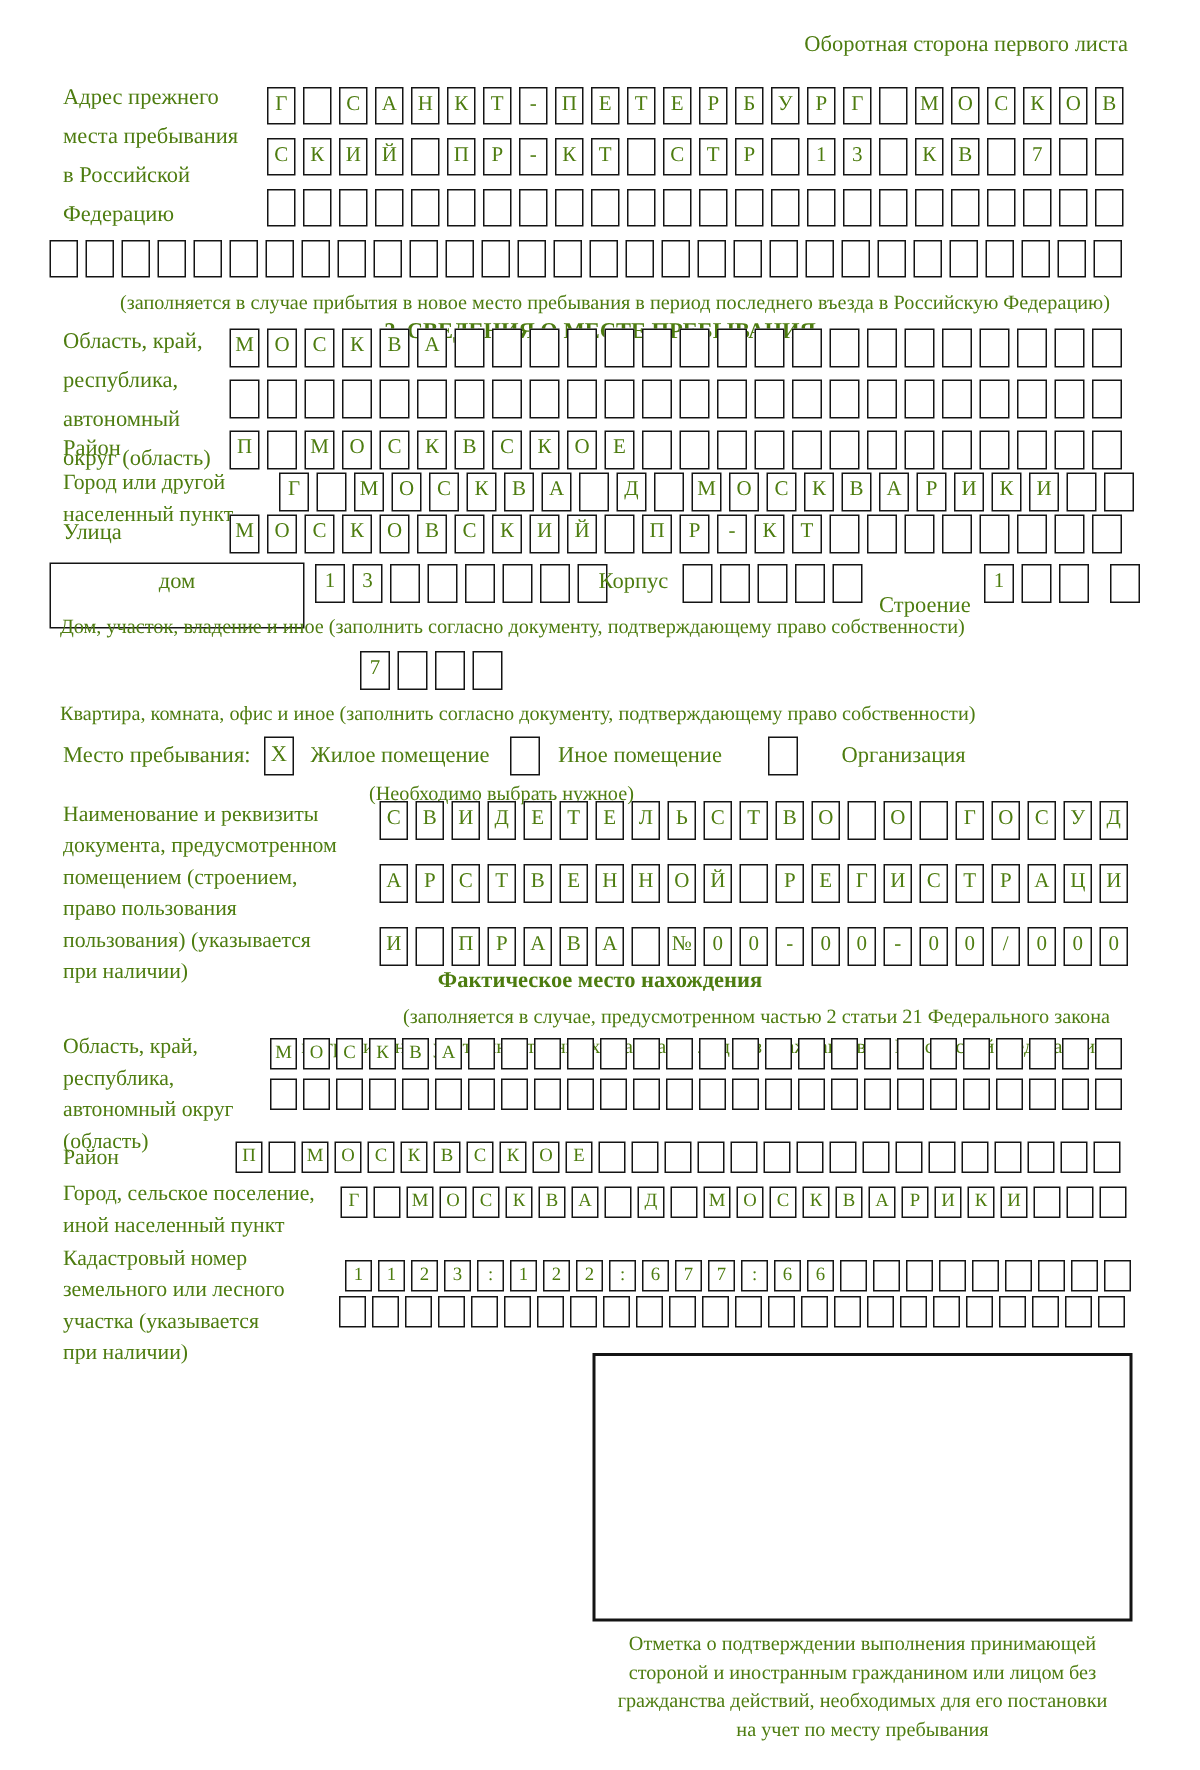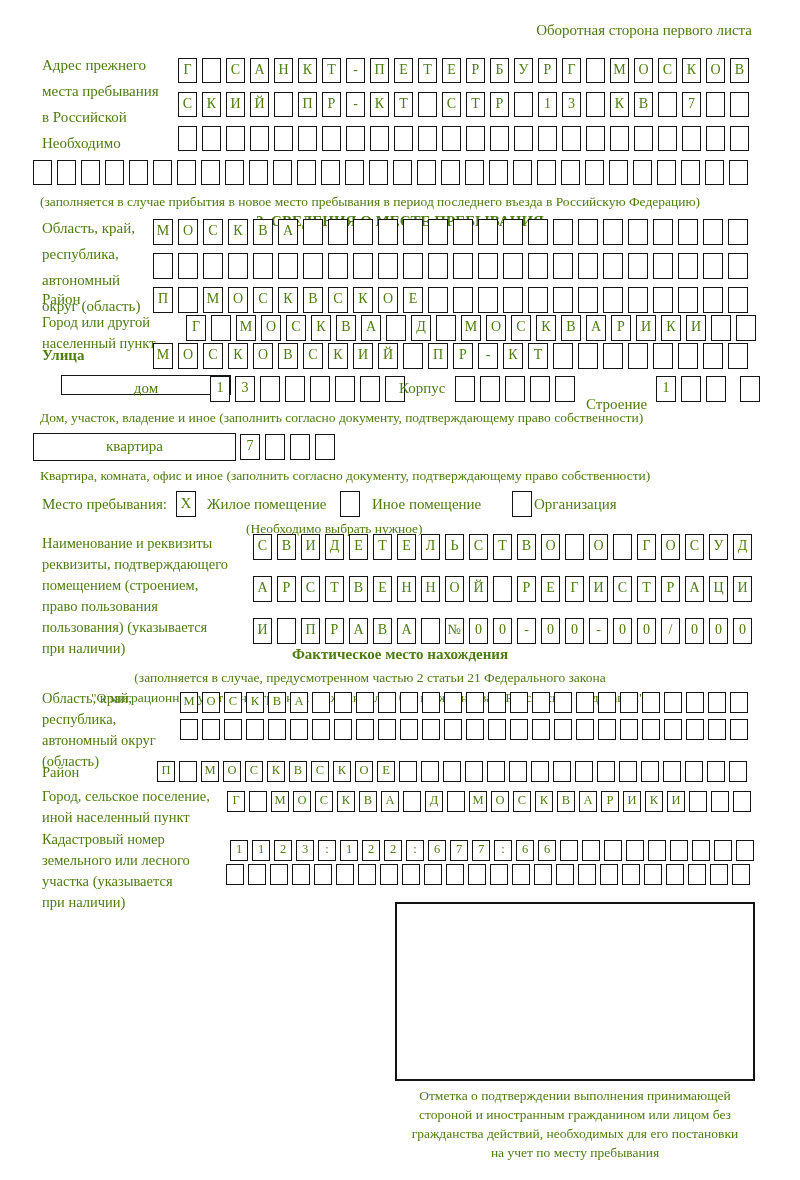--- a/index.html
+++ b/index.html
@@ -2,21 +2,21 @@
 <html><head>
 <meta charset="utf-8">
 <style>
   html,body{margin:0;padding:0;background:#e8e8e8;}
   .page{
     position:relative;width:800px;height:1180px;margin:0 auto;background:#ffffff;
     font-family:"Liberation Serif","DejaVu Serif",serif;color:#4d7c0f;overflow:hidden;
   }
   .abs{position:absolute;white-space:nowrap;}
   .hdr{position:absolute;top:22px;right:48px;font-size:15px;}
-  .cap-center{position:absolute;left:0;width:740px;text-align:center;font-size:13.5px;}
+  .cap-center{position:absolute;left:0;width:740px;text-align:right;font-size:13.5px;}
   .title-center{position:absolute;left:0;width:800px;text-align:center;font-size:15px;font-weight:bold;}
   .lbl{position:absolute;font-size:15px;}
   .lbl-sm{position:absolute;font-size:14.5px;}
   .lines25 div{line-height:26px;}
   .lines21 div{line-height:21px;}
   .note-left{position:absolute;font-size:13.5px;}
   .row{position:absolute;white-space:nowrap;font-weight:normal;}
   .cell{
     display:inline-block;box-sizing:border-box;border:1.6px solid #141414;background:#fff;
     text-align:center;vertical-align:top;overflow:hidden;font-family:"Liberation Serif",serif;
@@ -42,21 +42,21 @@
 <body>
 
 <div class="page">
 
   <div class="hdr">Оборотная сторона первого листа</div>
 
   <div class="lbl lines25" style="left:42px;top:52px;">
       <div>Адрес прежнего</div>
       <div>места пребывания</div>
       <div>в Российской</div>
-      <div>Необходимо</div>
+      <div>Федерацию</div>
     </div>
   <div class="row s1" style="left:178px;top:58px;"><span class="cell">Г</span><span class="cell"></span><span class="cell">С</span><span class="cell">А</span><span class="cell">Н</span><span class="cell">К</span><span class="cell">Т</span><span class="cell">-</span><span class="cell">П</span><span class="cell">Е</span><span class="cell">Т</span><span class="cell">Е</span><span class="cell">Р</span><span class="cell">Б</span><span class="cell">У</span><span class="cell">Р</span><span class="cell">Г</span><span class="cell"></span><span class="cell">М</span><span class="cell">О</span><span class="cell">С</span><span class="cell">К</span><span class="cell">О</span><span class="cell">В</span></div>
   <div class="row s1" style="left:178px;top:92px;"><span class="cell">С</span><span class="cell">К</span><span class="cell">И</span><span class="cell">Й</span><span class="cell"></span><span class="cell">П</span><span class="cell">Р</span><span class="cell">-</span><span class="cell">К</span><span class="cell">Т</span><span class="cell"></span><span class="cell">С</span><span class="cell">Т</span><span class="cell">Р</span><span class="cell"></span><span class="cell">1</span><span class="cell">3</span><span class="cell"></span><span class="cell">К</span><span class="cell">В</span><span class="cell"></span><span class="cell">7</span><span class="cell"></span><span class="cell"></span></div>
   <div class="row s1" style="left:178px;top:126px;"><span class="cell"></span><span class="cell"></span><span class="cell"></span><span class="cell"></span><span class="cell"></span><span class="cell"></span><span class="cell"></span><span class="cell"></span><span class="cell"></span><span class="cell"></span><span class="cell"></span><span class="cell"></span><span class="cell"></span><span class="cell"></span><span class="cell"></span><span class="cell"></span><span class="cell"></span><span class="cell"></span><span class="cell"></span><span class="cell"></span><span class="cell"></span><span class="cell"></span><span class="cell"></span><span class="cell"></span></div>
   <div class="row s1" style="left:33px;top:160px;"><span class="cell"></span><span class="cell"></span><span class="cell"></span><span class="cell"></span><span class="cell"></span><span class="cell"></span><span class="cell"></span><span class="cell"></span><span class="cell"></span><span class="cell"></span><span class="cell"></span><span class="cell"></span><span class="cell"></span><span class="cell"></span><span class="cell"></span><span class="cell"></span><span class="cell"></span><span class="cell"></span><span class="cell"></span><span class="cell"></span><span class="cell"></span><span class="cell"></span><span class="cell"></span><span class="cell"></span><span class="cell"></span><span class="cell"></span><span class="cell"></span><span class="cell"></span><span class="cell"></span><span class="cell"></span></div>
   <div class="cap-center" style="top:194px;">(заполняется в случае прибытия в новое место пребывания в период последнего въезда в Российскую Федерацию)</div>
 
   <div class="title-center" style="top:213px;">2. СВЕДЕНИЯ О МЕСТЕ ПРЕБЫВАНИЯ</div>
 
   <div class="lbl lines25" style="left:42px;top:215px;">
@@ -70,47 +70,46 @@
 
   <div class="lbl" style="left:42px;top:291px;">Район</div>
   <div class="row s2" style="left:153px;top:287px;"><span class="cell">П</span><span class="cell"></span><span class="cell">М</span><span class="cell">О</span><span class="cell">С</span><span class="cell">К</span><span class="cell">В</span><span class="cell">С</span><span class="cell">К</span><span class="cell">О</span><span class="cell">Е</span><span class="cell"></span><span class="cell"></span><span class="cell"></span><span class="cell"></span><span class="cell"></span><span class="cell"></span><span class="cell"></span><span class="cell"></span><span class="cell"></span><span class="cell"></span><span class="cell"></span><span class="cell"></span><span class="cell"></span></div>
 
   <div class="lbl lines21" style="left:42px;top:312px;font-size:14.5px;">
       <div>Город или другой</div>
       <div>населенный пункт</div>
     </div>
   <div class="row s2" style="left:186px;top:315px;"><span class="cell">Г</span><span class="cell"></span><span class="cell">М</span><span class="cell">О</span><span class="cell">С</span><span class="cell">К</span><span class="cell">В</span><span class="cell">А</span><span class="cell"></span><span class="cell">Д</span><span class="cell"></span><span class="cell">М</span><span class="cell">О</span><span class="cell">С</span><span class="cell">К</span><span class="cell">В</span><span class="cell">А</span><span class="cell">Р</span><span class="cell">И</span><span class="cell">К</span><span class="cell">И</span><span class="cell"></span><span class="cell"></span></div>
 
-  <div class="lbl" style="left:42px;top:347px;font-weight:bold;">Улица</div>
+  <div class="lbl" style="left:42px;top:347px;">Улица</div>
   <div class="row s2" style="left:153px;top:343px;"><span class="cell">М</span><span class="cell">О</span><span class="cell">С</span><span class="cell">К</span><span class="cell">О</span><span class="cell">В</span><span class="cell">С</span><span class="cell">К</span><span class="cell">И</span><span class="cell">Й</span><span class="cell"></span><span class="cell">П</span><span class="cell">Р</span><span class="cell">-</span><span class="cell">К</span><span class="cell">Т</span><span class="cell"></span><span class="cell"></span><span class="cell"></span><span class="cell"></span><span class="cell"></span><span class="cell"></span><span class="cell"></span><span class="cell"></span></div>
 
-  <div class="widebox" style="left:33px;top:375px;width:170px;height:20px;line-height:25px;margin-left:28px;">дом</div>
+  <div class="widebox" style="left:33px;top:375px;width:170px;height:44px;line-height:25px;">дом</div>
   <div class="row s2" style="left:210px;top:376px;"><span class="cell">1</span><span class="cell">3</span><span class="cell"></span><span class="cell"></span><span class="cell"></span><span class="cell"></span><span class="cell"></span><span class="cell"></span></div>
   <div class="lbl" style="left:399px;top:380px;">Корпус</div>
   <div class="row s2" style="left:455px;top:376px;"><span class="cell"></span><span class="cell"></span><span class="cell"></span><span class="cell"></span><span class="cell"></span></div>
   <div class="lbl" style="left:586px;top:396px;">Строение</div>
   <div class="row s2" style="left:656px;top:376px;"><span class="cell">1</span><span class="cell"></span><span class="cell"></span><span class="cell" style="margin-left:9px;"></span></div>
   <div class="note-left" style="left:40px;top:410px;">Дом, участок, владение и иное (заполнить согласно документу, подтверждающему право собственности)</div>
 
-  <div class="widebox" style="left:33px;top:433px;width:203px;height:28px;line-height:25px;">квартира</div>
   <div class="row s2" style="left:240px;top:434px;"><span class="cell">7</span><span class="cell"></span><span class="cell"></span><span class="cell"></span></div>
   <div class="note-left" style="left:40px;top:468px;">Квартира, комната, офис и иное (заполнить согласно документу, подтверждающему право собственности)</div>
 
   <div class="lbl" style="left:42px;top:496px;">Место пребывания:</div>
   <span class="checkbox abs" style="left:176px;top:491px;">X</span>
   <div class="lbl" style="left:207px;top:496px;">Жилое помещение</div>
   <span class="checkbox abs" style="left:340px;top:491px;"></span>
   <div class="lbl" style="left:372px;top:496px;">Иное помещение</div>
   <span class="checkbox abs" style="left:512px;top:491px;"></span>
-  <div class="lbl" style="left:534px;top:496px;">Организация</div>
+  <div class="lbl" style="left:561px;top:496px;">Организация</div>
   <div class="note-left" style="left:246px;top:521px;">(Необходимо выбрать нужное)</div>
 
   <div class="lbl-sm lines21" style="left:42px;top:533px;">
       <div>Наименование и реквизиты</div>
-      <div>реквизиты, подтверждающего</div>
+      <div>документа, предусмотренном</div>
       <div>помещением (строением,</div>
       <div>право пользования</div>
       <div>пользования) (указывается</div>
       <div>при наличии)</div>
     </div>
   <div class="row doc" style="left:253px;top:534px;"><span class="cell">С</span><span class="cell">В</span><span class="cell">И</span><span class="cell">Д</span><span class="cell">Е</span><span class="cell">Т</span><span class="cell">Е</span><span class="cell">Л</span><span class="cell">Ь</span><span class="cell">С</span><span class="cell">Т</span><span class="cell">В</span><span class="cell">О</span><span class="cell"></span><span class="cell">О</span><span class="cell"></span><span class="cell">Г</span><span class="cell">О</span><span class="cell">С</span><span class="cell">У</span><span class="cell">Д</span></div>
   <div class="row doc" style="left:253px;top:576px;"><span class="cell">А</span><span class="cell">Р</span><span class="cell">С</span><span class="cell">Т</span><span class="cell">В</span><span class="cell">Е</span><span class="cell">Н</span><span class="cell">Н</span><span class="cell">О</span><span class="cell">Й</span><span class="cell"></span><span class="cell">Р</span><span class="cell">Е</span><span class="cell">Г</span><span class="cell">И</span><span class="cell">С</span><span class="cell">Т</span><span class="cell">Р</span><span class="cell">А</span><span class="cell">Ц</span><span class="cell">И</span></div>
   <div class="row doc" style="left:253px;top:618px;"><span class="cell">И</span><span class="cell"></span><span class="cell">П</span><span class="cell">Р</span><span class="cell">А</span><span class="cell">В</span><span class="cell">А</span><span class="cell"></span><span class="cell">№</span><span class="cell">0</span><span class="cell">0</span><span class="cell">-</span><span class="cell">0</span><span class="cell">0</span><span class="cell">-</span><span class="cell">0</span><span class="cell">0</span><span class="cell">/</span><span class="cell">0</span><span class="cell">0</span><span class="cell">0</span></div>
 
   <div class="title-center" style="top:646px;">Фактическое место нахождения</div>

